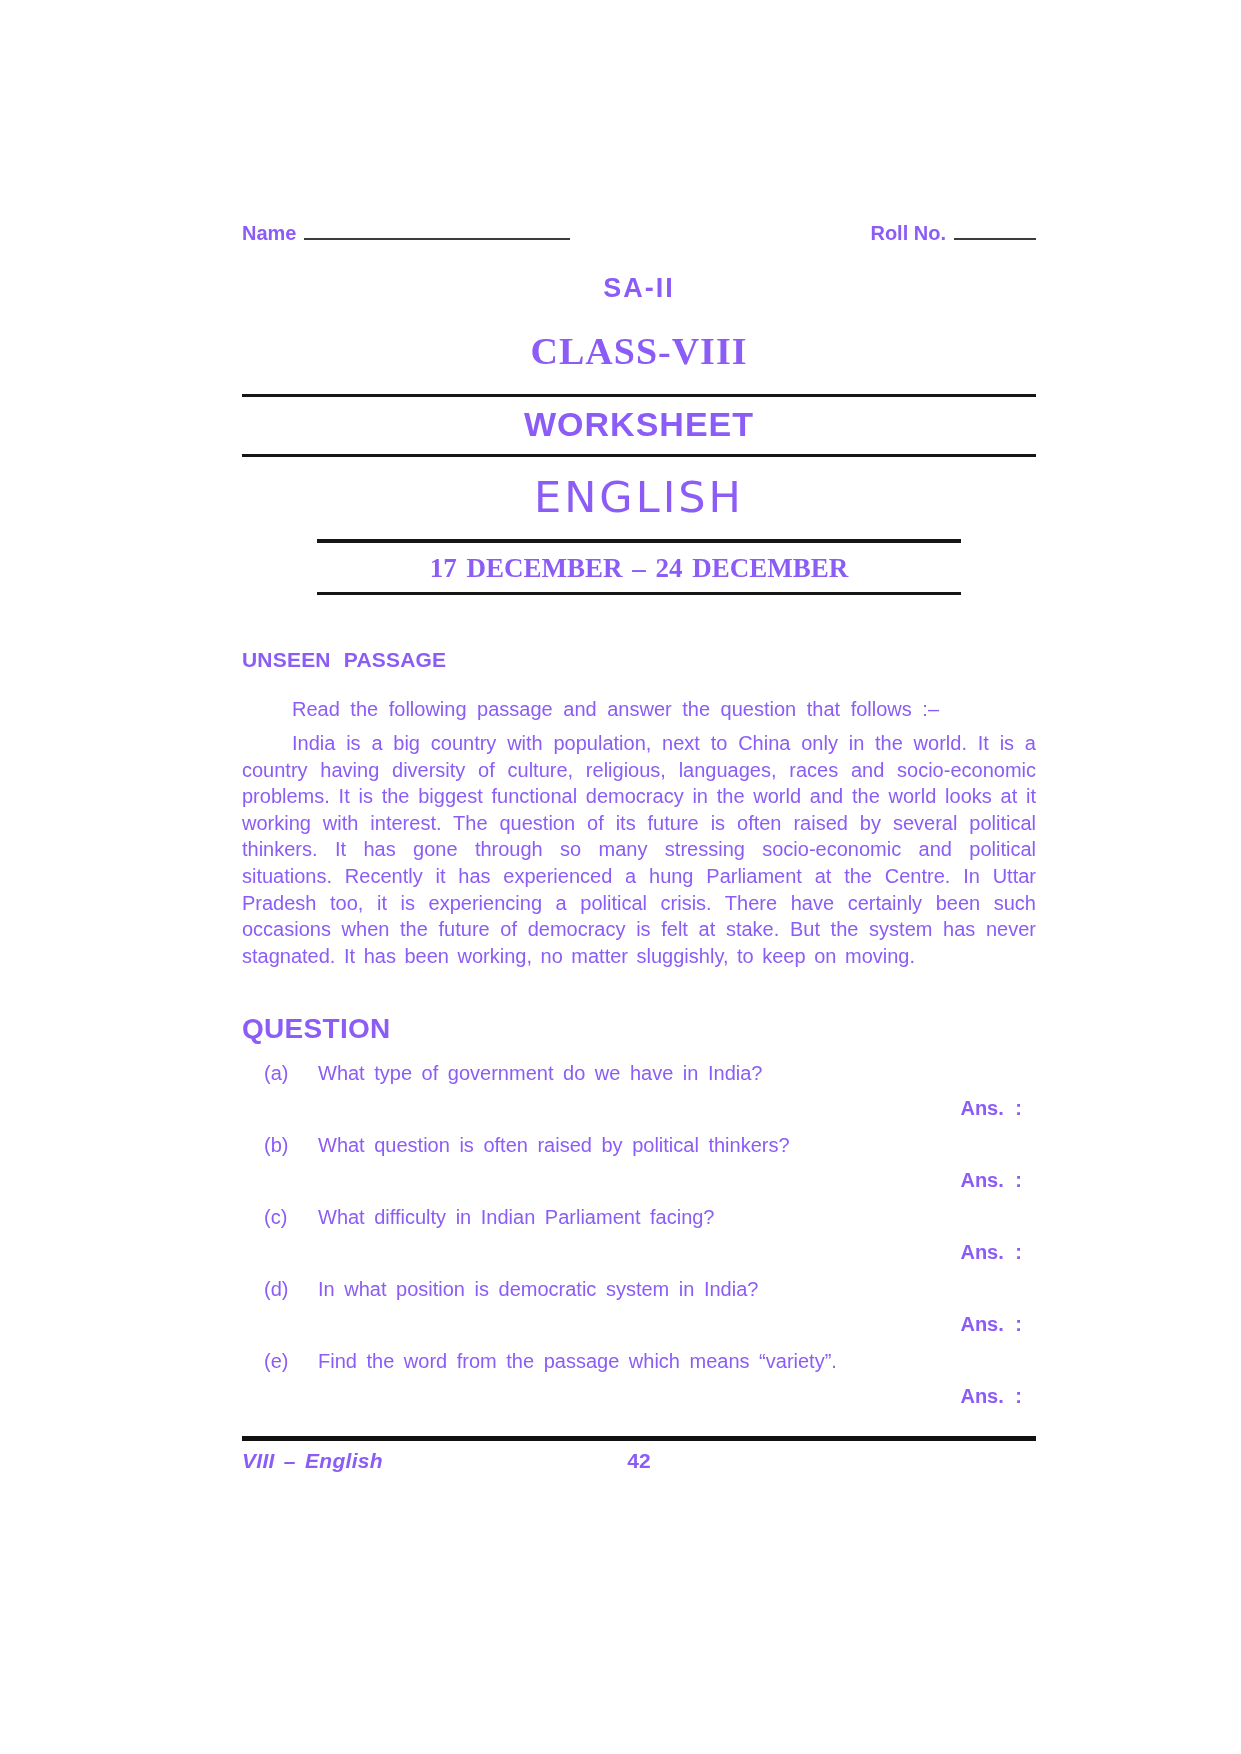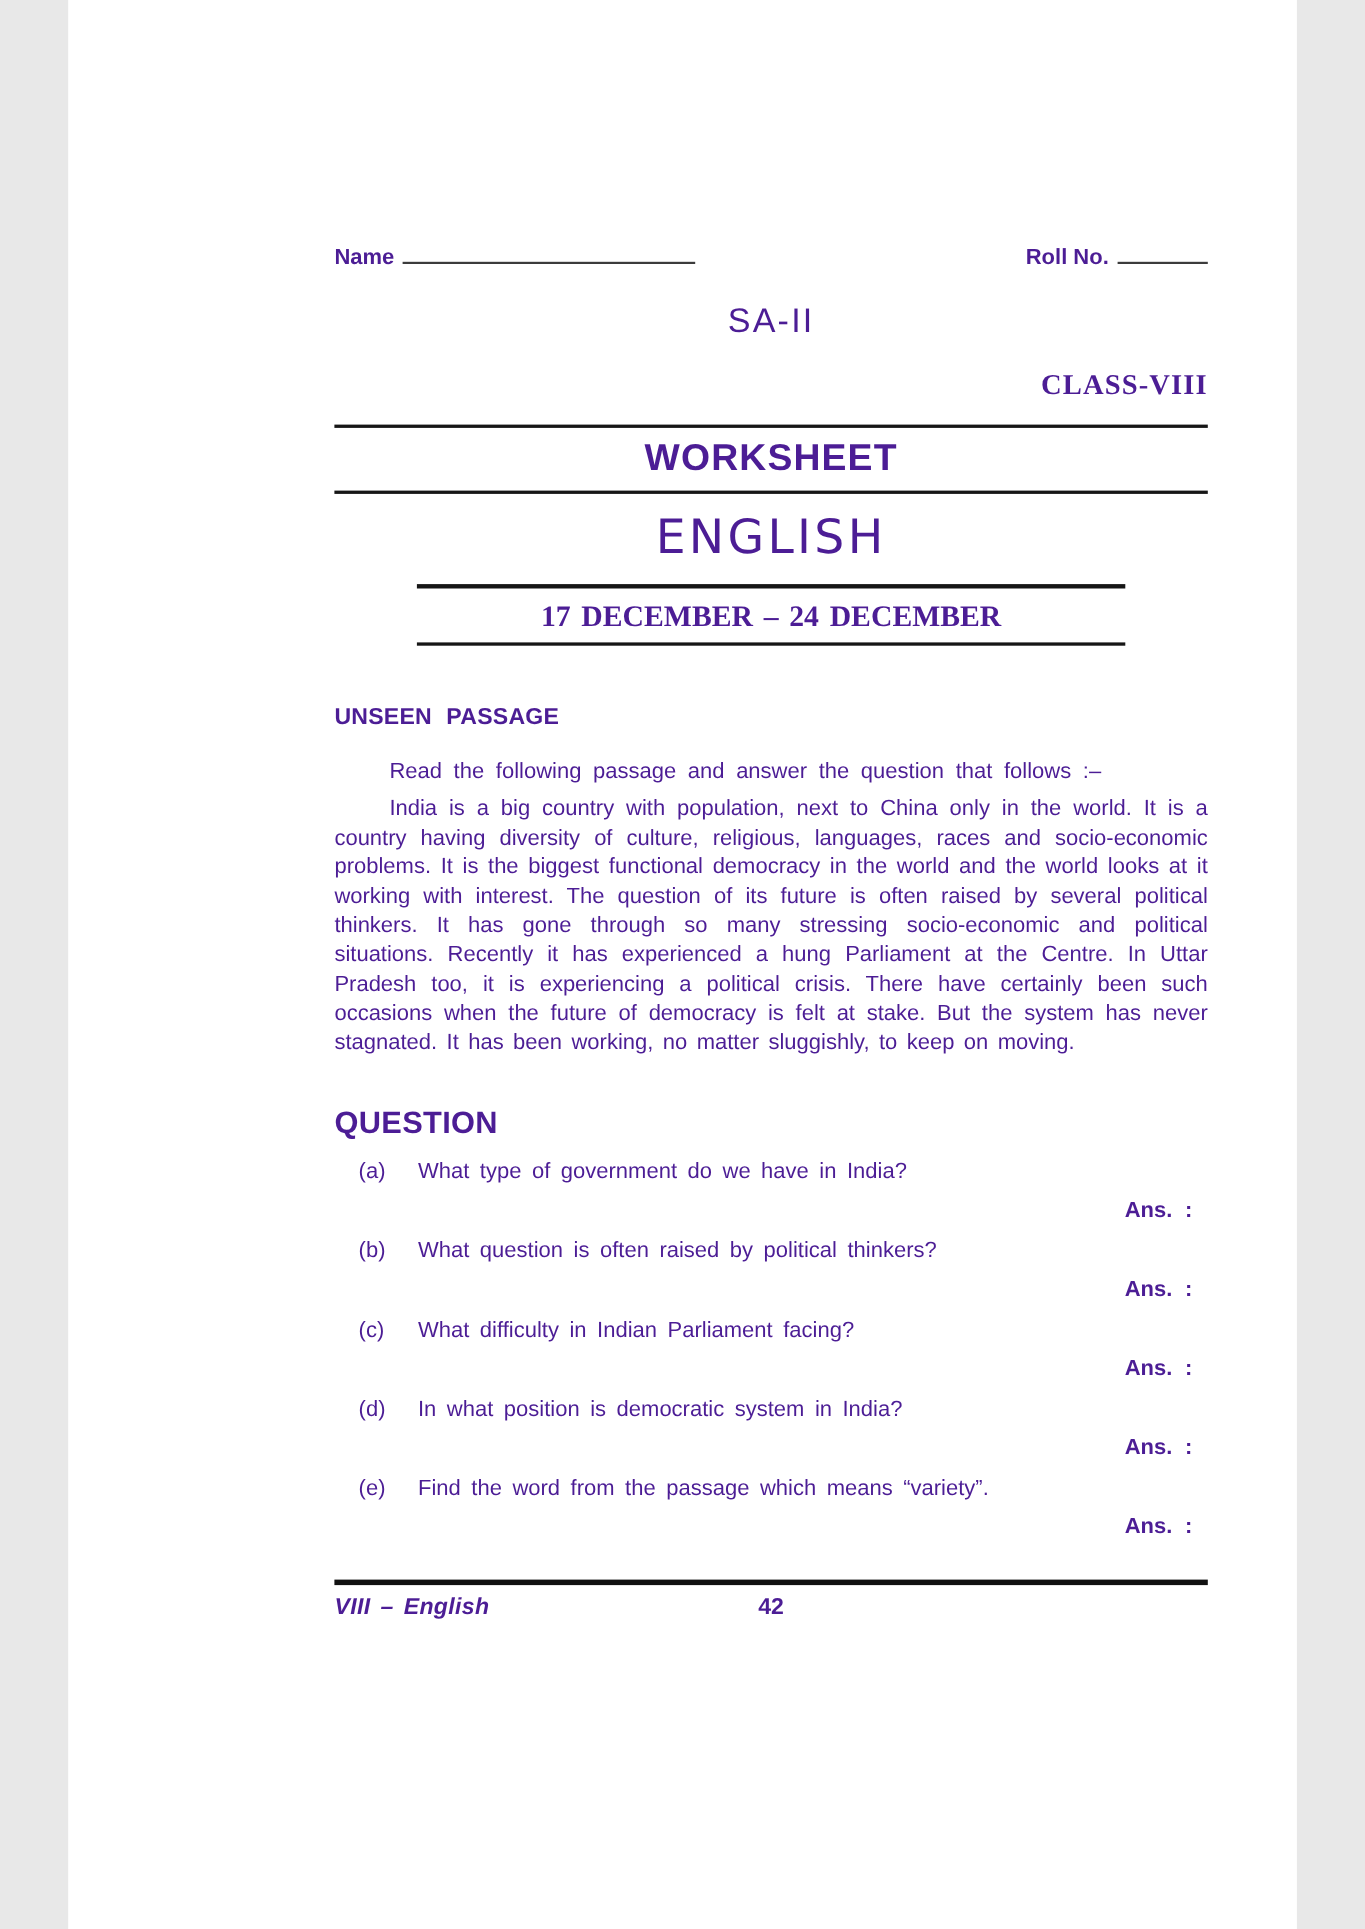--- a/index.html
+++ b/index.html
@@ -1,28 +1,28 @@
 <!DOCTYPE html>
 <html><head>
 <meta charset="utf-8">
 <style>
   html,body{margin:0;padding:0;background:#e8e8e8;}
   .page{
-    position:relative;width:1117px;height:1754px;background:#ffffff;
-    font-family:"Liberation Sans",sans-serif;color:#4c1d95;margin:0 auto;overflow:hidden;
+    position:relative;width:1241px;height:1754px;background:#ffffff;
+    font-family:"Liberation Sans",sans-serif;color:#8b5cf6;margin:0 auto;overflow:hidden;
   }
   .content{position:absolute;left:242px;top:0;width:794px;}
 
   .top-row{display:flex;justify-content:space-between;align-items:flex-end;padding-top:222px;font-weight:bold;font-size:20px;}
   .fill-line{display:inline-block;border-bottom:2px solid #3c3c3c;height:16px;vertical-align:baseline;margin-left:8px;}
   .name-line{width:266px;}
   .roll-line{width:82px;}
 
-  .exam-code{margin-top:28px;text-align:center;font-size:31px;font-weight:normal;letter-spacing:2px;}
-  .class-title{margin-top:25px;text-align:right;font-family:"Liberation Serif",serif;font-size:26px;font-weight:bold;letter-spacing:1px;}
+  .exam-code{margin-top:28px;text-align:center;font-size:27px;font-weight:bold;letter-spacing:2px;}
+  .class-title{margin-top:25px;text-align:center;font-family:"Liberation Serif",serif;font-size:38px;font-weight:bold;letter-spacing:1px;}
 
   .ws-band{margin-top:21px;border-top:3px solid #161616;border-bottom:3px solid #161616;
     padding:8px 0 10px;text-align:center;font-size:34px;font-weight:bold;letter-spacing:1px;}
 
   .subject{margin-top:15px;text-align:center;font-size:43px;font-weight:normal;
     font-family:"DejaVu Sans",sans-serif;letter-spacing:3px;}
 
   .dates-band{margin:17px auto 0;width:644px;border-top:4px solid #161616;border-bottom:3px solid #161616;
     padding:10px 0 8px;text-align:center;font-family:"Liberation Serif",serif;font-size:27px;font-weight:bold;word-spacing:3px;}
 

